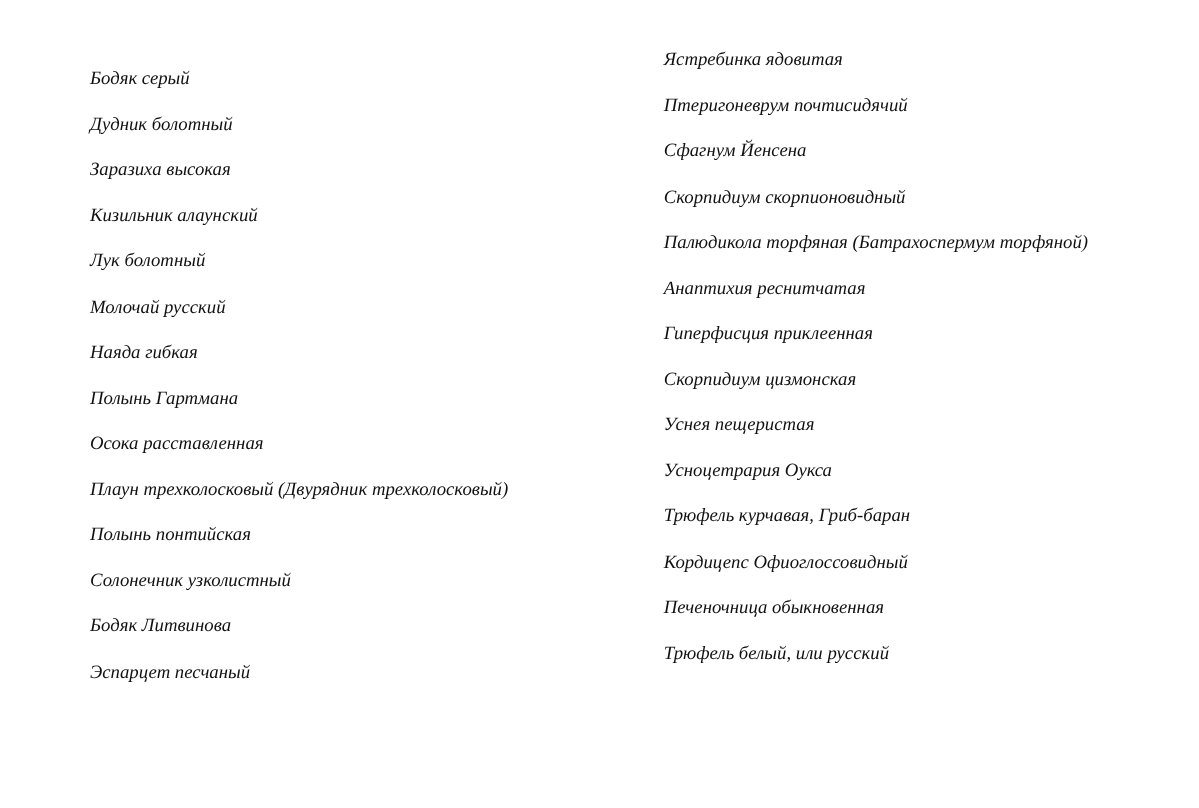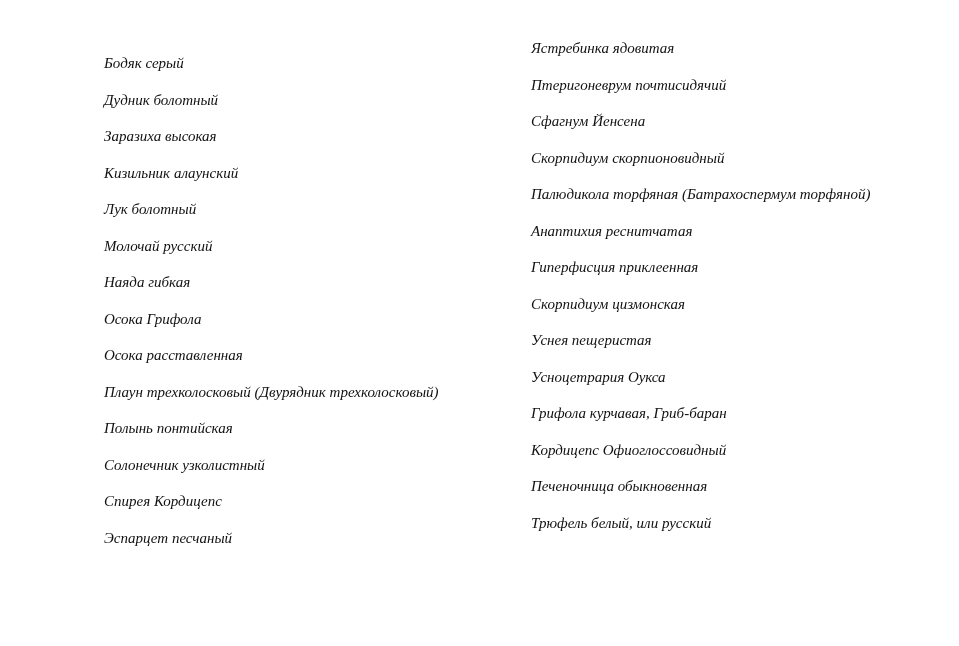--- a/index.html
+++ b/index.html
@@ -19,21 +19,20 @@
     .column {
       position: absolute;
       margin: 0;
       padding: 0;
       list-style: none;
       font-style: italic;
     }
     .col-left {
       left: 72px;
       top: 53px;
-      margin-left: 32px;
     }
     .col-right {
       left: 531px;
       top: 38px;
     }
     .item {
       height: 36.5px;
       line-height: 20px;
       white-space: nowrap;
     }
@@ -42,37 +41,37 @@
 <body>
 
 <ul class="column col-left">
   <li class="item">Бодяк серый</li>
   <li class="item">Дудник болотный</li>
   <li class="item">Заразиха высокая</li>
   <li class="item">Кизильник алаунский</li>
   <li class="item">Лук болотный</li>
   <li class="item">Молочай русский</li>
   <li class="item">Наяда гибкая</li>
-  <li class="item">Осока Грифола</li>
+  <li class="item">Полынь Гартмана</li>
   <li class="item">Осока расставленная</li>
   <li class="item">Плаун трехколосковый (Двурядник трехколосковый)</li>
   <li class="item">Полынь понтийская</li>
   <li class="item">Солонечник узколистный</li>
-  <li class="item">Спирея Кордицепс</li>
+  <li class="item">Бодяк Литвинова</li>
   <li class="item">Эспарцет песчаный</li>
 </ul>
 
 <ul class="column col-right">
   <li class="item">Ястребинка ядовитая</li>
   <li class="item">Птеригоневрум почтисидячий</li>
   <li class="item">Сфагнум Йенсена</li>
   <li class="item">Скорпидиум скорпионовидный</li>
   <li class="item">Палюдикола торфяная (Батрахоспермум торфяной)</li>
   <li class="item">Анаптихия реснитчатая</li>
   <li class="item">Гиперфисция приклеенная</li>
   <li class="item">Скорпидиум цизмонская</li>
   <li class="item">Уснея пещеристая</li>
   <li class="item">Усноцетрария Оукса</li>
-  <li class="item">Грифола курчавая, Гриб-баран</li>
+  <li class="item">Трюфель курчавая, Гриб-баран</li>
   <li class="item">Кордицепс Офиоглоссовидный</li>
   <li class="item">Печеночница обыкновенная</li>
   <li class="item">Трюфель белый, или русский</li>
 </ul>
 
 </body></html>

